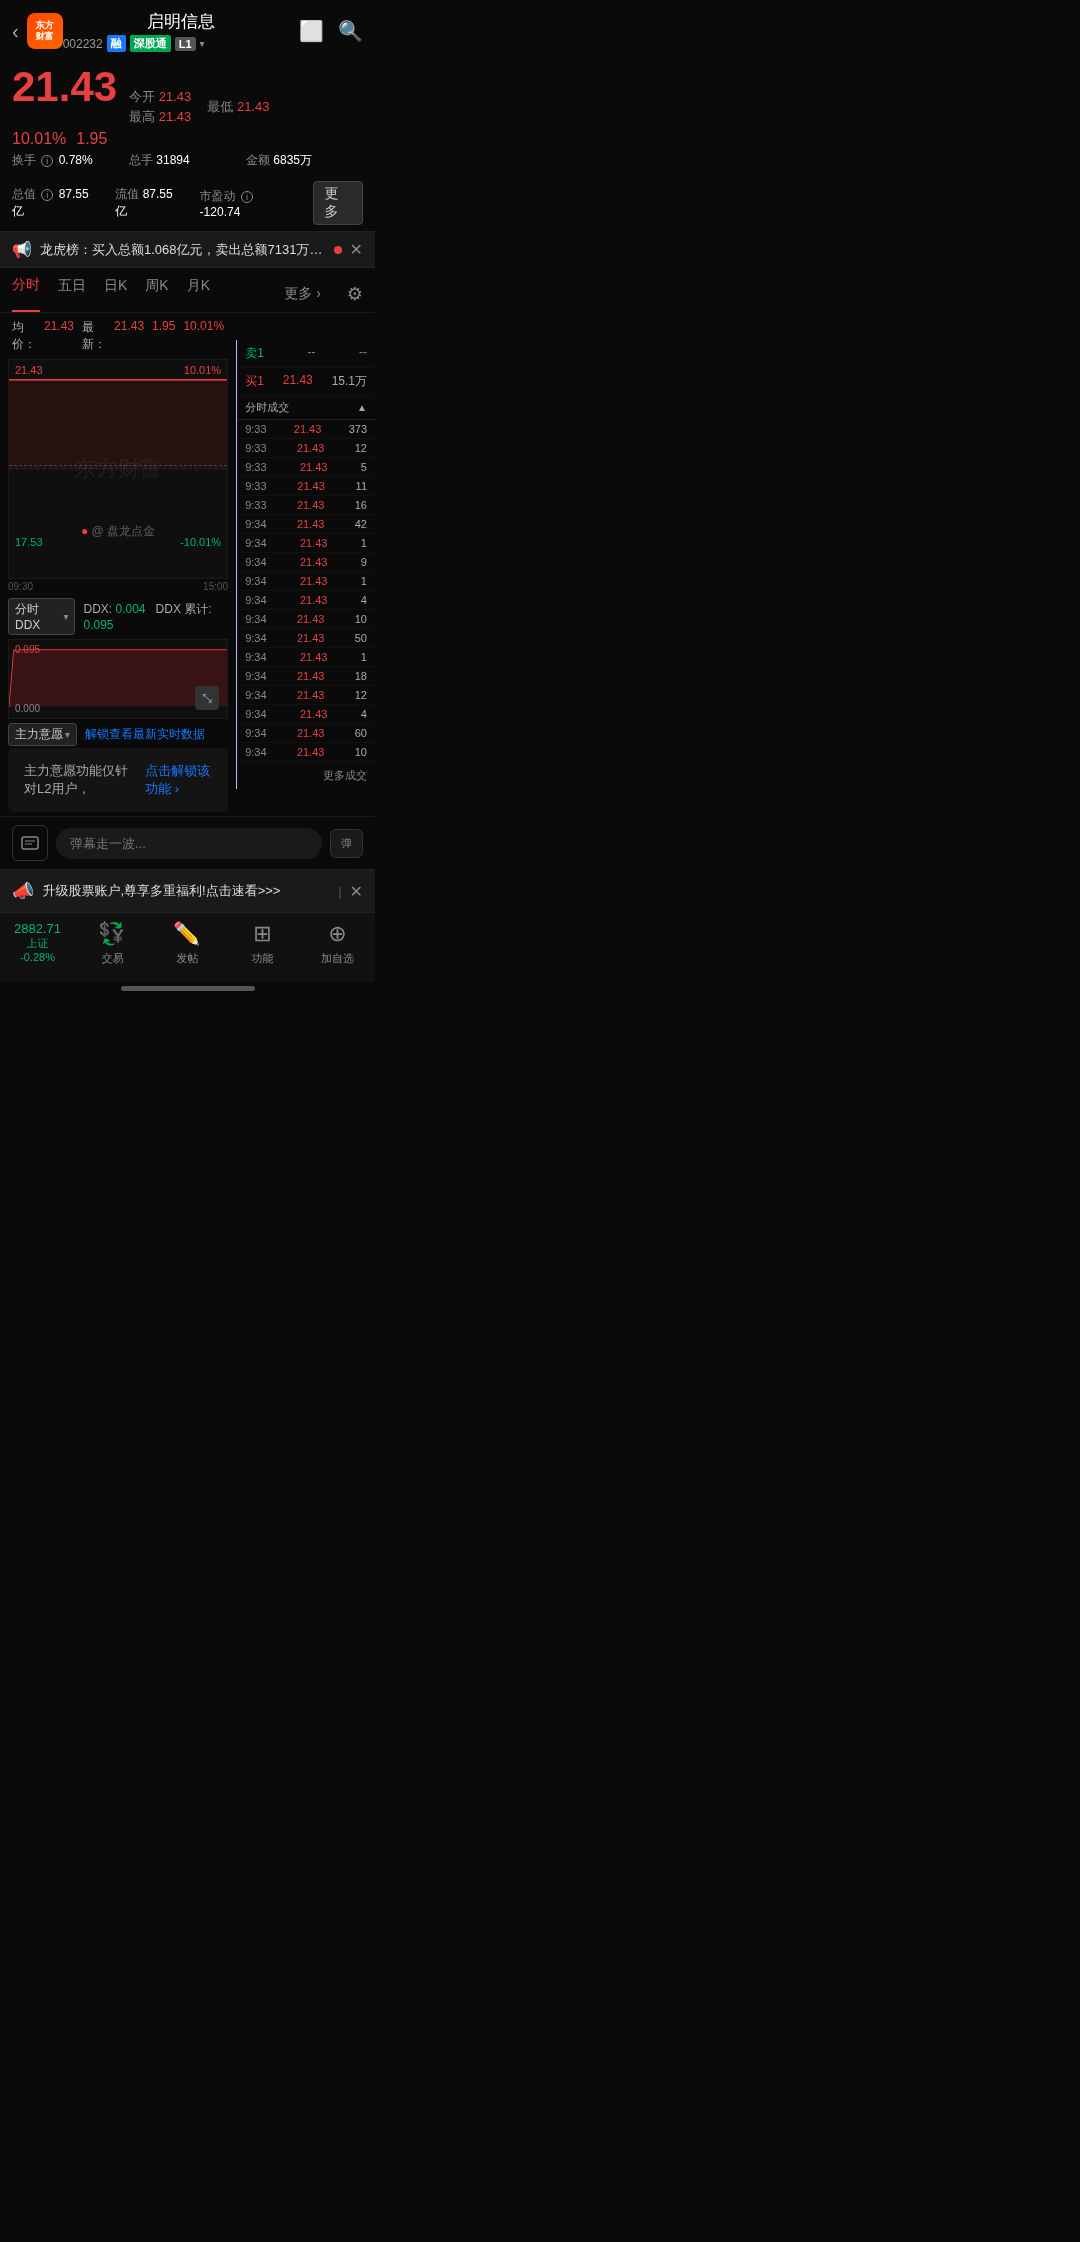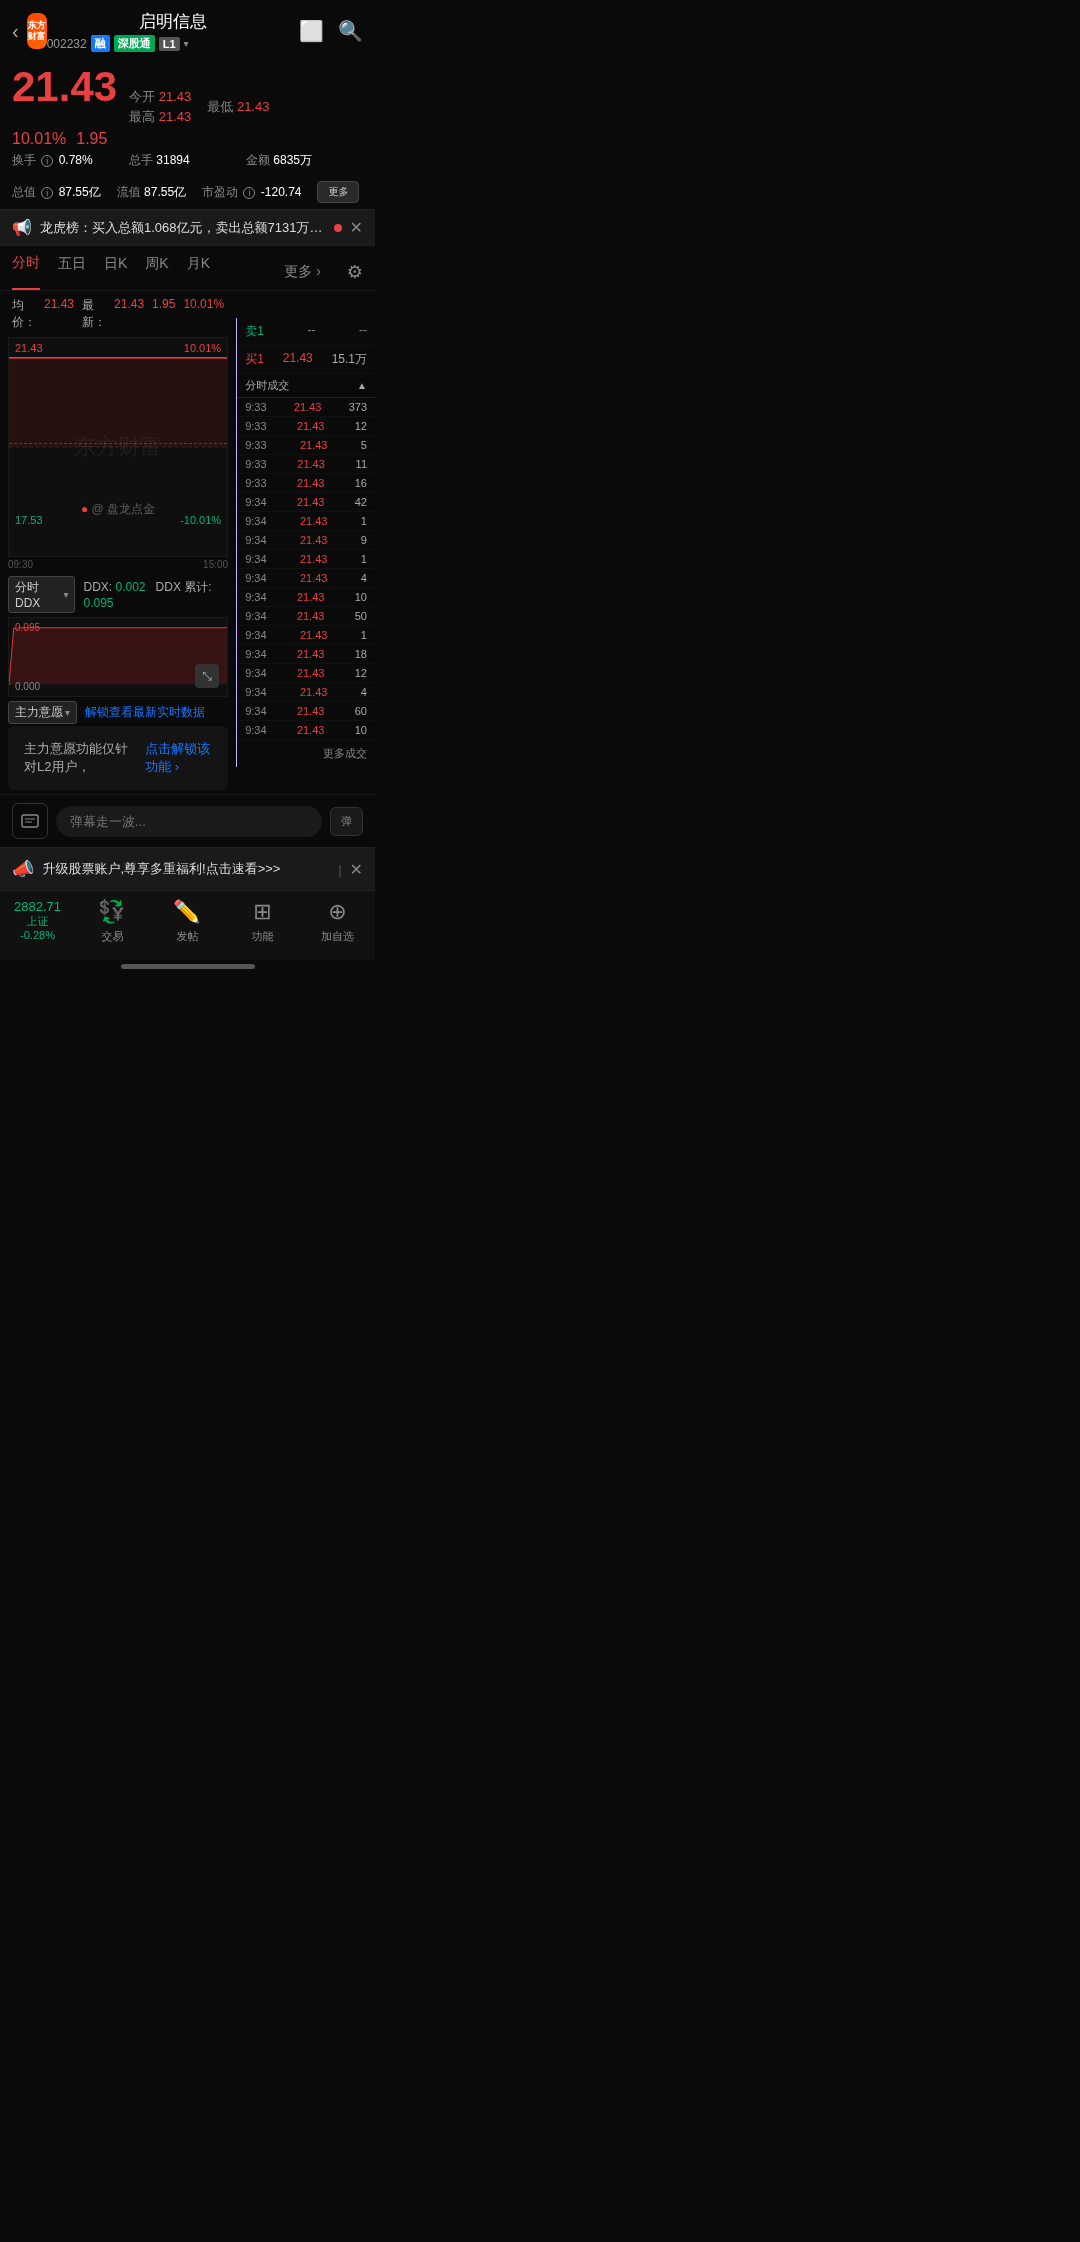--- a/index.html
+++ b/index.html
@@ -17,21 +17,21 @@
     
     .header {
       display: flex;
       align-items: center;
       justify-content: space-between;
       padding: 10px 12px 6px;
       background: #0a0a0a;
     }
     .header-left { display: flex; align-items: center; gap: 8px; }
     .logo-icon {
-      width: 20px; height: 36px;
+      width: 36px; height: 36px;
       background: linear-gradient(135deg, #ff4500, #ff6600);
       border-radius: 8px;
       display: flex; align-items: center; justify-content: center;
       font-size: 10px; font-weight: bold; color: #fff;
       line-height: 1.1;
       text-align: center;
     }
     .back-arrow {
       font-size: 20px; color: #aaa; cursor: pointer;
     }
@@ -58,21 +58,21 @@
     .abs-change { font-size: 16px; color: #e84040; }
     .label { color: #888; }
     .val-red { color: #e84040; }
     .val-white { color: #fff; }
     .more-btn {
       background: #2a2a2a;
       border: 1px solid #444;
       color: #ccc;
       padding: 3px 10px;
       border-radius: 4px;
-      font-size: 10px;
+      font-size: 14px;
       cursor: pointer;
       text-align: left;
     }
 
     
     .alert-banner {
       display: flex; align-items: center; gap: 8px;
       background: #1a1a1a;
       padding: 8px 12px;
       border-top: 1px solid #222;
@@ -500,21 +500,21 @@
       <span>15:00</span>
     </div>
 
     <div class="ddx-bar">
       <div class="ddx-label">
         <span>分时 DDX</span>
         <span style="color:#888;font-size:10px;">▾</span>
       </div>
       <span class="ddx-values">
         <span>DDX:</span>
-        <span class="ddx-val">0.002</span>
+        <span class="ddx-val">0.004</span>
         &nbsp;
         <span>DDX 累计:</span>
         <span class="ddx-val">0.095</span>
       </span>
     </div>
 
     <div class="ddx-chart-wrap">
       <span class="ddx-high-label">0.095</span>
       <span class="ddx-zero-label">0.000</span>
       <svg viewBox="0 0 230 80" preserveAspectRatio="none">

